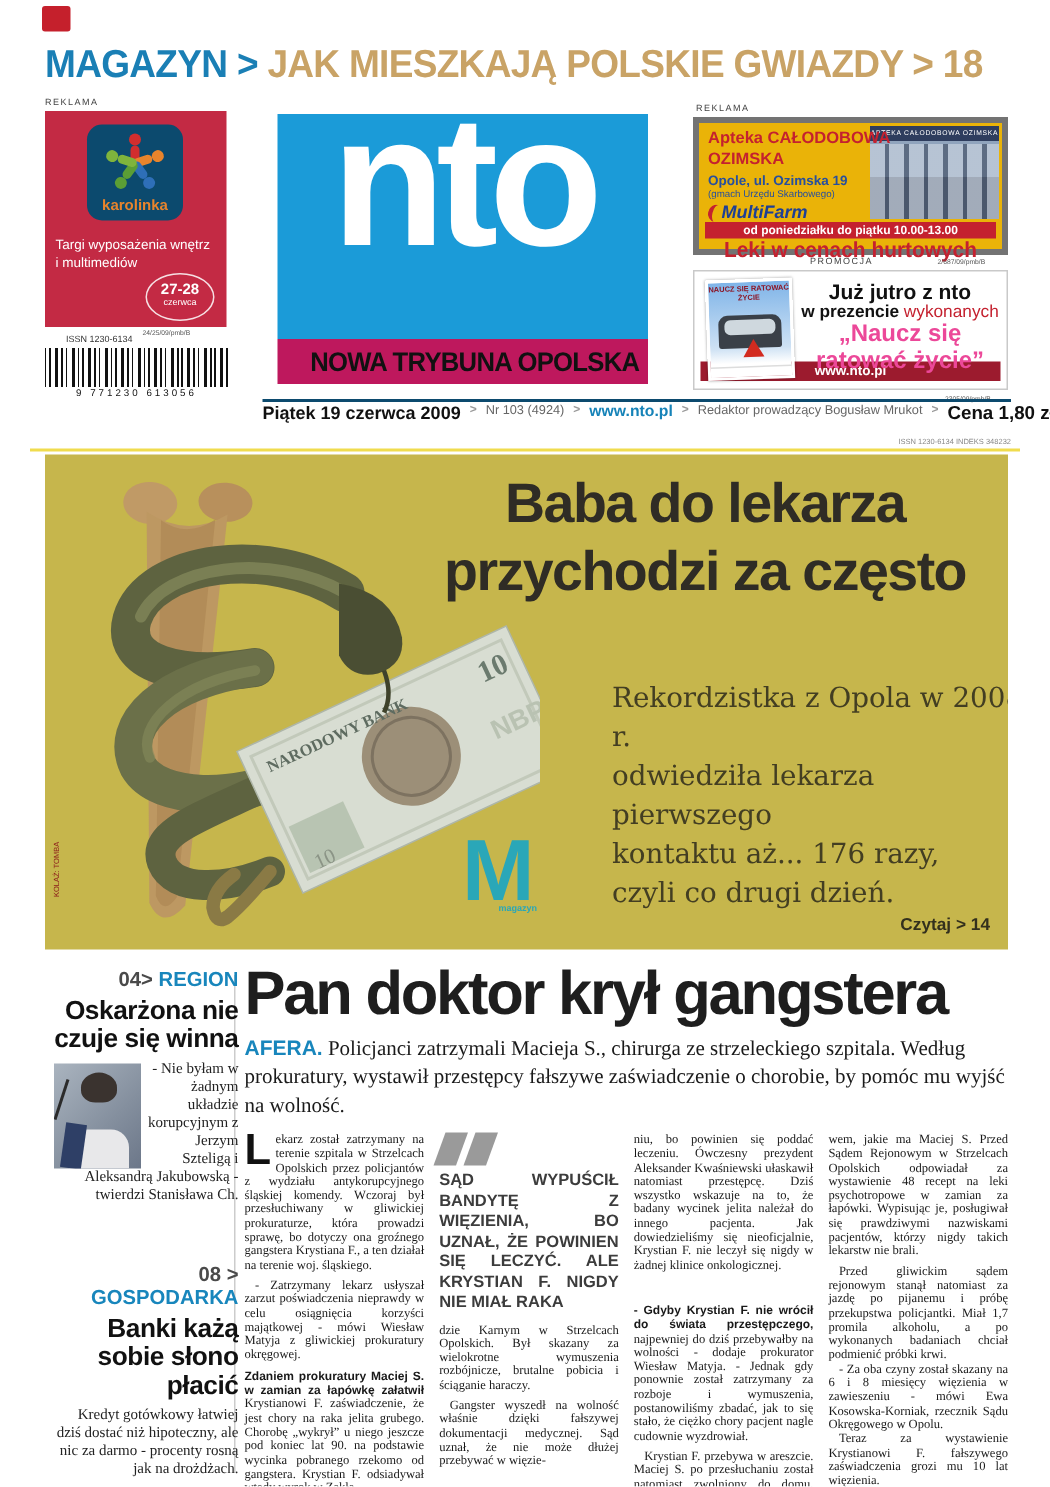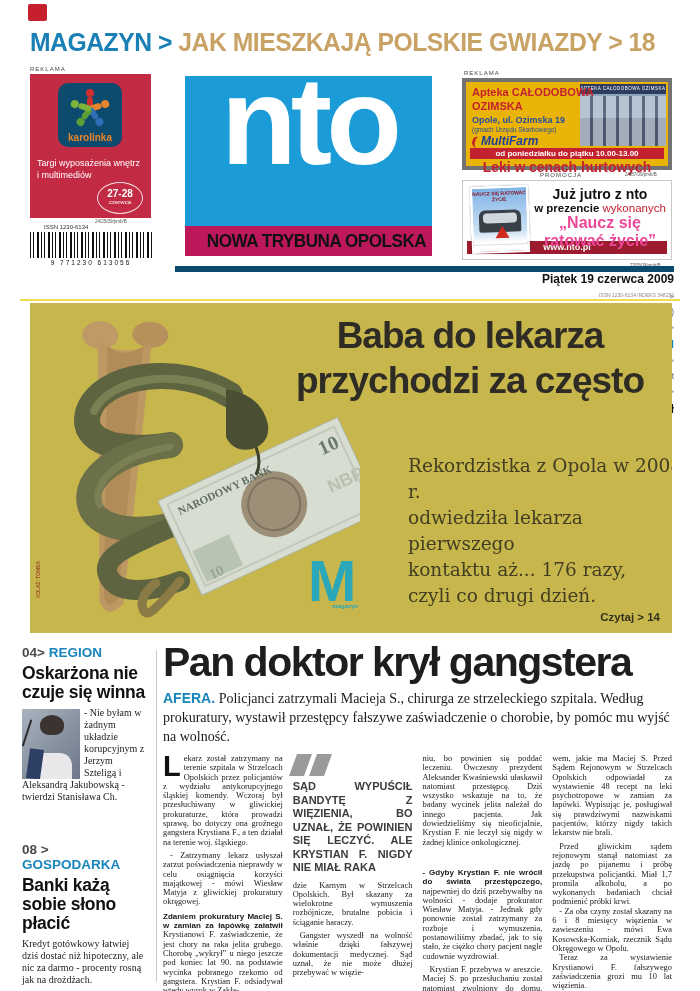--- a/index.html
+++ b/index.html
@@ -75,22 +75,22 @@
                   border-right:7px solid transparent; border-bottom:12px solid #d22b20; }
   .booklet .strip { position:absolute; left:0; right:0; bottom:0; height:7px; background:#fff;
                   border-top:1px solid #ddd; }
   .promo-text { position:absolute; left:70px; right:4px; top:5px; text-align:center; }
   .promo-text .t1 { font-size:14px; font-weight:bold; color:#111; }
   .promo-text .t2 { font-size:11.5px; font-weight:bold; color:#111; }
   .promo-text .t2 .red { color:#c4212f; font-weight:normal; }
   .promo-text .t3 { font-size:16px; font-weight:bold; color:#ec4899; line-height:1.05; margin-top:1px; }
 
   
-  .dateline { position:absolute; left:175px; right:26px; top:266px; height:26px; border-top:6px solid #0c4a6e;
-              display:flex; align-items:flex-end; gap:6px; white-space:nowrap;flex-direction:column; }
+  .dateline { position:absolute; left:175px; right:26px; top:266px; height:26px; border-top:2px solid #0c4a6e;
+              display:flex; align-items:flex-start; gap:6px; white-space:nowrap; }
   .dl-date { font-weight:bold; font-size:12px; color:#111; }
   .dl-sep { font-size:8px; color:#999; font-weight:bold; }
   .dl-sm { font-size:8.5px; color:#666; }
   .dl-site { font-weight:bold; font-size:10.5px; color:#1683b8; }
   .dl-price { font-weight:bold; font-size:12.5px; color:#111; }
   .issn-index { position:absolute; right:26px; top:292px; font-size:5px; color:#888; }
 
   .yellow-rule { position:absolute; left:20px; right:20px; top:299px; height:2px; background:#f0dc4e; }
 
   
@@ -102,21 +102,21 @@
   .f-read { position:absolute; right:12px; bottom:10px; font-weight:bold; font-size:11.5px; color:#33301d; }
   .f-credit { position:absolute; left:-22px; top:262px; font-size:5px; color:#8b1a1a; transform:rotate(-90deg); width:60px; }
   .m-logo { position:absolute; left:278px; top:252px; width:50px; color:#2aa7b8; }
   .m-logo .m { font-size:58px; font-weight:900; line-height:52px; letter-spacing:-2px; }
   .m-logo .mm { font-size:6px; font-weight:bold; text-align:right; display:block; margin-top:-4px; }
   .collage { position:absolute; left:0; top:0; }
 
   
   .vrule { position:absolute; left:156px; top:650px; width:1px; height:332px; background:#ccc; }
 
-  .sb { position:absolute; left:22px; width:123px; }
+  .sb { position:absolute; left:36px; width:123px;text-align:right; }
   .sb1 { top:645px; } .sb2 { top:842px; }
   .kicker { font-size:13.5px; font-weight:bold; }
   .kicker .num { color:#4a4a4a; }
   .kicker .sec { color:#1886bc; }
   .sb h2 { font-size:17.5px; line-height:19px; font-weight:bold; color:#111; margin-top:4px; letter-spacing:-0.3px; }
   .sb p { margin-top:5px; font-family:"Liberation Serif", serif; font-size:10px; line-height:12px; color:#222; }
   .photo-woman { float:left; width:58px; height:70px; margin:2px 4px 0 0;
                  background:linear-gradient(135deg,#aab4bf, #848f9e 60%, #6c7789); position:relative; overflow:hidden; }
   .photo-woman .hair { position:absolute; left:18px; top:6px; width:24px; height:20px; background:#3a332f; border-radius:50% 50% 40% 40%; }
   .photo-woman .blouse { position:absolute; left:10px; bottom:0; width:40px; height:26px; background:#e8e8ea; border-radius:12px 12px 0 0; }

